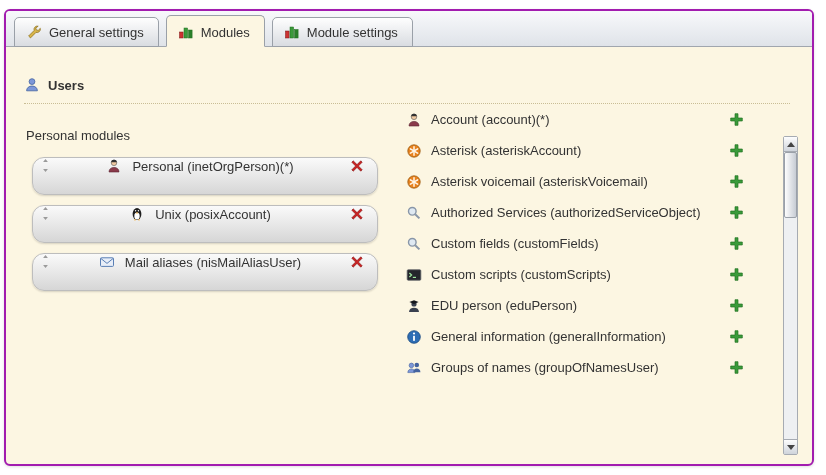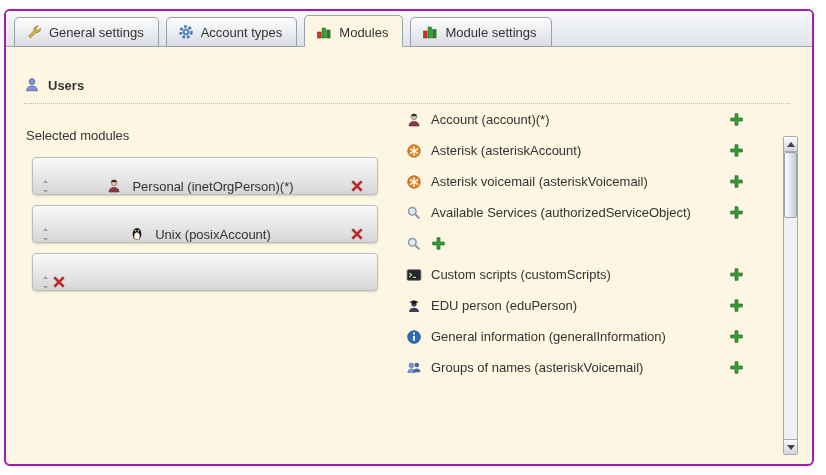--- a/index.html
+++ b/index.html
@@ -37,23 +37,23 @@
     margin:30px 22px 0 18px;padding-bottom:10px;
     border-bottom:1px dotted #c9bd95;
   }
   .users-heading .icon{display:inline-flex;width:16px;height:16px;}
   .columns{display:flex;flex:1;padding:0 0 0 20px;}
   .col-left{width:352px;margin-right:28px;}
   .col-right{flex:1;position:relative;margin-right:38px;}
   .col-heading{margin:24px 0 14px 0;}
   
   .sel-row{
-    display:flex;align-items:flex-end;height:36px;margin:0 0 10px 6px;
+    display:flex;align-items:flex-start;height:36px;margin:0 0 10px 6px;
     background:linear-gradient(#fafafa,#d6d6d6);
-    border:1px solid #bdbdbd;border-radius:4px;
+    border:1px solid #bdbdbd;border-radius:12px;
     box-shadow:0 1px 2px rgba(0,0,0,0.15);
   }
   .drag{display:inline-flex;margin-left:7px;cursor:grab;}
   .sel-center{flex:1;display:flex;align-items:center;justify-content:center;gap:10px;}
   .sel-center .icon{display:inline-flex;width:16px;height:16px;}
   .del{display:inline-flex;margin-right:12px;cursor:pointer;}
   
   .avail-list{margin-top:0;}
   .avail-row{display:flex;align-items:center;height:31px;padding-right:30px;}
   .avail-row .icon{display:inline-flex;width:16px;height:16px;margin-right:9px;}
@@ -89,30 +89,20 @@
 
       <div class="tab">
         <span class="icon">
           <svg width="16" height="16" viewBox="0 0 16 16">
             <path d="M12.2 2.2a3.4 3.4 0 0 0-4.1 4.3L2.6 12l1.9 1.9 5.5-5.5a3.4 3.4 0 0 0 4.3-4.1L12.2 6.4l-1.9-.5-.5-1.9z" fill="#d8b54a" stroke="#8a6d1a" stroke-width="0.7"></path>
           </svg>
         </span>
         <span>General settings</span>
       </div>
 
-      <div class="tab">
-        <span class="icon">
-          <svg width="16" height="16" viewBox="0 0 16 16">
-            <circle cx="8" cy="8" r="5.3" fill="none" stroke="#4a7fbf" stroke-width="3" stroke-dasharray="2.6 1.9"></circle>
-            <circle cx="8" cy="8" r="3.2" fill="#4a7fbf"></circle>
-            <circle cx="8" cy="8" r="1.4" fill="#eef3fa"></circle>
-          </svg>
-        </span>
-        <span>Account types</span>
-      </div>
 
       <div class="tab active">
         <span class="icon">
           <svg width="16" height="16" viewBox="0 0 16 16">
             <rect x="1.5" y="8" width="3.6" height="6" fill="#cc3333" stroke="#7e1414" stroke-width="0.5"></rect>
             <rect x="6" y="4" width="3.6" height="10" fill="#3a9a3a" stroke="#1f6f1f" stroke-width="0.5"></rect>
             <rect x="10.5" y="6" width="3.6" height="8" fill="#2a7f2a" stroke="#1f6f1f" stroke-width="0.5"></rect>
           </svg>
         </span>
         <span>Modules</span>
@@ -138,21 +128,21 @@
           <circle cx="8" cy="4.6" r="2.9" fill="#7d97d8" stroke="#44639f" stroke-width="0.8"></circle>
           <path d="M2.6 13.8c0-3 2.4-4.8 5.4-4.8s5.4 1.8 5.4 4.8z" fill="#7d97d8" stroke="#44639f" stroke-width="0.8"></path>
         </svg>
       </span>
       <span>Users</span>
     </div>
 
     <div class="columns">
 
       <div class="col-left">
-        <div class="col-heading">Selected modules</div>
+        <div class="col-heading">Personal modules</div>
         <div class="sel-list">
 
             <div class="sel-row">
               <span class="drag">
                 <svg width="11" height="15" viewBox="0 0 11 15">
                   <path d="M5.5 1l2.4 3H3.1z" fill="#9a9a9a"></path>
                   <path d="M5.5 14l2.4-3H3.1z" fill="#9a9a9a"></path>
                 </svg>
               </span>
               <span class="sel-center">
@@ -199,20 +189,29 @@
               </span>
             </div>
 
             <div class="sel-row">
               <span class="drag">
                 <svg width="11" height="15" viewBox="0 0 11 15">
                   <path d="M5.5 1l2.4 3H3.1z" fill="#9a9a9a"></path>
                   <path d="M5.5 14l2.4-3H3.1z" fill="#9a9a9a"></path>
                 </svg>
               </span>
+              <span class="sel-center">
+                <span class="icon">
+                  <svg width="16" height="16" viewBox="0 0 16 16">
+                    <rect x="1.5" y="3.8" width="13" height="8.6" rx="1" fill="#e8eef8" stroke="#5a7fb5" stroke-width="1"></rect>
+                    <path d="M1.8 4.4 8 9.4l6.2-5" fill="none" stroke="#5a7fb5" stroke-width="1"></path>
+                  </svg>
+                </span>
+                <span>Mail aliases (nisMailAliasUser)</span>
+              </span>
               <span class="del">
                 <svg width="16" height="16" viewBox="0 0 16 16">
                   <path d="M2.8 4.2 4.2 2.8 8 6.6l3.8-3.8 1.4 1.4L9.4 8l3.8 3.8-1.4 1.4L8 9.4l-3.8 3.8-1.4-1.4L6.6 8z" fill="#cc2222" stroke="#7e1414" stroke-width="0.6"></path>
                 </svg>
               </span>
             </div>
           </div>
       </div>
 
       <div class="col-right">
@@ -272,35 +271,36 @@
               </span>
             </div>
 
             <div class="avail-row">
               <span class="icon">
                 <svg width="16" height="16" viewBox="0 0 16 16">
                   <circle cx="6.3" cy="6.3" r="3.8" fill="#dfe9f2" stroke="#8896a8" stroke-width="1.4"></circle>
                   <line x1="9.2" y1="9.2" x2="13.4" y2="13.4" stroke="#8896a8" stroke-width="2"></line>
                 </svg>
               </span>
-              <span class="lbl">Available Services (authorizedServiceObject)</span>
+              <span class="lbl">Authorized Services (authorizedServiceObject)</span>
               <span class="add">
                 <svg width="15" height="15" viewBox="0 0 16 16">
                   <path d="M6.4 1.8h3.2v4.6h4.6v3.2H9.6v4.6H6.4V9.6H1.8V6.4h4.6z" fill="#3a9a3a" stroke="#1f6f1f" stroke-width="0.7"></path>
                 </svg>
               </span>
             </div>
 
             <div class="avail-row">
               <span class="icon">
                 <svg width="16" height="16" viewBox="0 0 16 16">
                   <circle cx="6.3" cy="6.3" r="3.8" fill="#dfe9f2" stroke="#8896a8" stroke-width="1.4"></circle>
                   <line x1="9.2" y1="9.2" x2="13.4" y2="13.4" stroke="#8896a8" stroke-width="2"></line>
                 </svg>
               </span>
+              <span class="lbl">Custom fields (customFields)</span>
               <span class="add">
                 <svg width="15" height="15" viewBox="0 0 16 16">
                   <path d="M6.4 1.8h3.2v4.6h4.6v3.2H9.6v4.6H6.4V9.6H1.8V6.4h4.6z" fill="#3a9a3a" stroke="#1f6f1f" stroke-width="0.7"></path>
                 </svg>
               </span>
             </div>
 
             <div class="avail-row">
               <span class="icon">
                 <svg width="16" height="16" viewBox="0 0 16 16">
@@ -352,21 +352,21 @@
 
             <div class="avail-row">
               <span class="icon">
                 <svg width="16" height="16" viewBox="0 0 16 16">
                   <circle cx="5.4" cy="5.4" r="2.3" fill="#7d97d8" stroke="#44639f" stroke-width="0.6"></circle>
                   <path d="M1.8 12.6c0-2.4 1.7-3.7 3.6-3.7s3.6 1.3 3.6 3.7z" fill="#7d97d8" stroke="#44639f" stroke-width="0.6"></path>
                   <circle cx="10.8" cy="5" r="2.3" fill="#44639f"></circle>
                   <path d="M7.2 12.2c0-2.4 1.7-3.7 3.6-3.7s3.6 1.3 3.6 3.7z" fill="#44639f"></path>
                 </svg>
               </span>
-              <span class="lbl">Groups of names (asteriskVoicemail)</span>
+              <span class="lbl">Groups of names (groupOfNamesUser)</span>
               <span class="add">
                 <svg width="15" height="15" viewBox="0 0 16 16">
                   <path d="M6.4 1.8h3.2v4.6h4.6v3.2H9.6v4.6H6.4V9.6H1.8V6.4h4.6z" fill="#3a9a3a" stroke="#1f6f1f" stroke-width="0.7"></path>
                 </svg>
               </span>
             </div>
           </div>
 
         <div class="scrollbar">
           <div class="sb-btn up">

